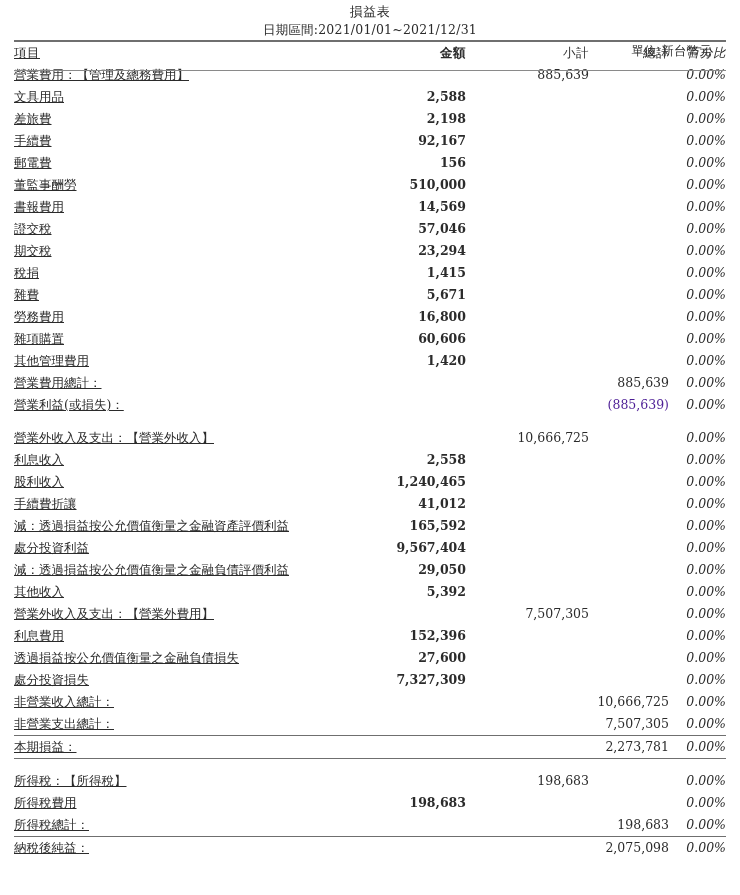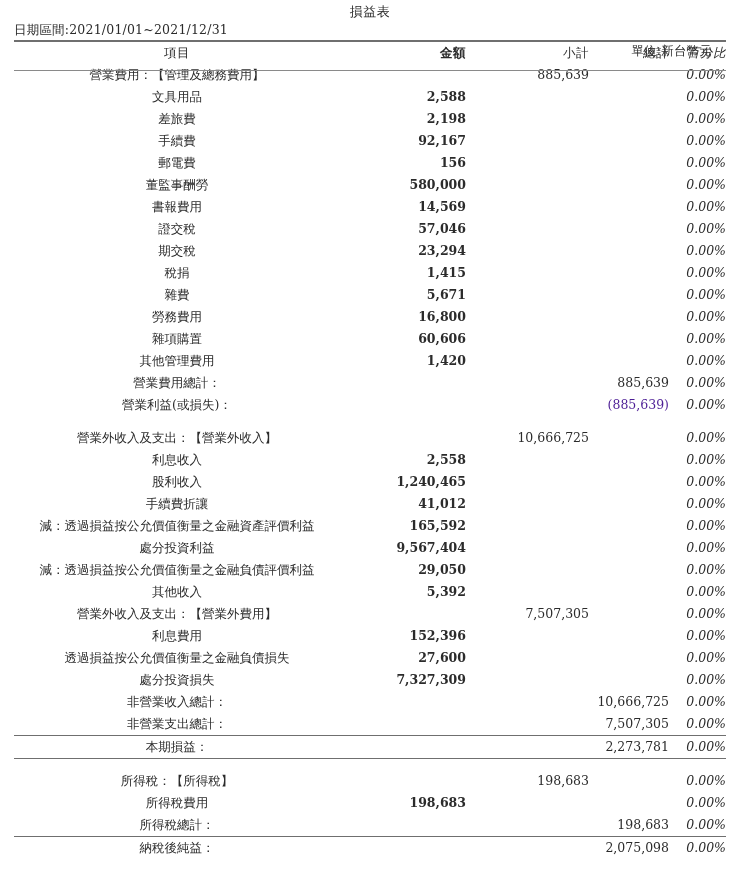--- a/index.html
+++ b/index.html
@@ -29,21 +29,21 @@
     padding-top: 3px;
     letter-spacing: 0.5px;
   }
   .subhead {
     position: relative;
     height: 20px;
     font-size: 12.5px;
     line-height: 19px;
   }
   .daterange {
-    text-align: left;
+    text-align: center;
     letter-spacing: 0.2px;
   }
   .unit {
     position: absolute;
     right: 14px;
     top: 0;
     letter-spacing: 0.2px;
     margin-top: 21px;
   }
   .rule-thick {
@@ -72,21 +72,21 @@
     font-weight: normal;
     height: 22px;
     line-height: 22px;
     letter-spacing: 0.5px;
   }
   col.c-item   { width: 326px; }
   col.c-amt    { width: 126px; }
   col.c-sub    { width: 123px; }
   col.c-tot    { width: 80px; }
   col.c-pct    { width: 57px; }
-  th.item, td.item { text-align: center; padding-left: 2px; }
+  th.item, td.item { text-align: left; padding-left: 2px; text-decoration: underline; }
   th.num, td.num   { text-align: right; }
   th.amt, td.amt   { padding-right: 6px; font-weight: bold; }
   th.sub, td.sub   { padding-right: 0px; }
   th.tot, td.tot   { padding-right: 0px; }
   th.pct, td.pct   { padding-right: 2px; font-style: italic; }
   tbody tr { height: 22px; }
   tbody td { height: 22px; line-height: 22px; }
   td.neg { color: #4c1d95; }
   tr.spacer { height: 11px; }
   tr.spacer td { height: 11px; line-height: 11px; }
@@ -156,21 +156,21 @@
         </tr>
         <tr class="">
           <td class="item">郵電費</td>
           <td class="num amt">156</td>
           <td class="num sub"></td>
           <td class="num tot"></td>
           <td class="num pct">0.00%</td>
         </tr>
         <tr class="">
           <td class="item">董監事酬勞</td>
-          <td class="num amt">580,000</td>
+          <td class="num amt">510,000</td>
           <td class="num sub"></td>
           <td class="num tot"></td>
           <td class="num pct">0.00%</td>
         </tr>
         <tr class="">
           <td class="item">書報費用</td>
           <td class="num amt">14,569</td>
           <td class="num sub"></td>
           <td class="num tot"></td>
           <td class="num pct">0.00%</td>

